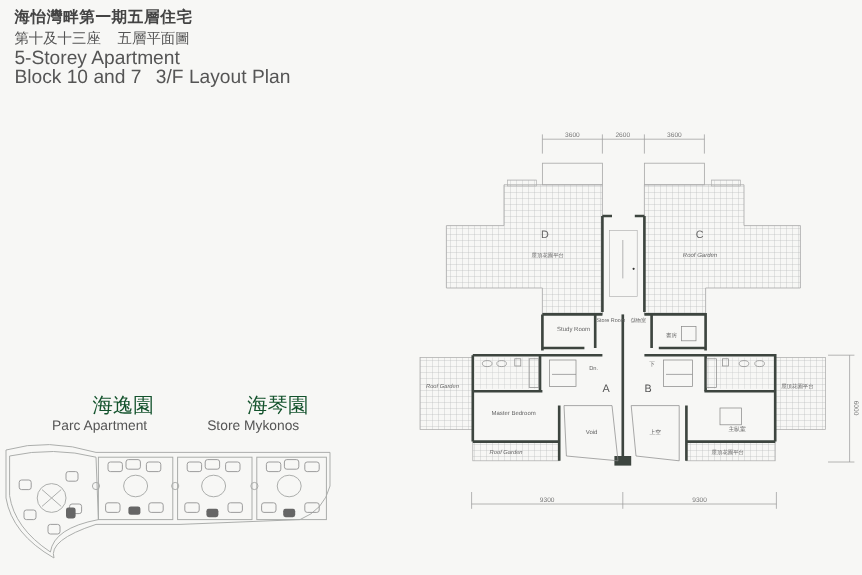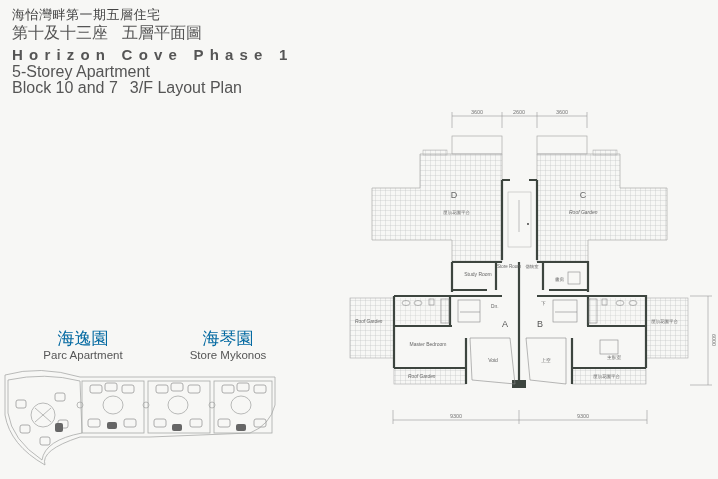--- a/index.html
+++ b/index.html
@@ -1,50 +1,49 @@
 <!DOCTYPE html>
 <html><head>
   <meta charset="utf-8">
   <style>
     html, body { margin: 0; padding: 0; }
     body { width: 718px; height: 479px; background: #f7f7f5; position: relative; overflow: hidden; font-family: "Liberation Sans", "DejaVu Sans", sans-serif; color: #555; }
     .hdr { position: absolute; left: 12px; top: 6px; }
-    .zh-title { font-family: "DejaVu Sans", sans-serif; font-weight: normal; font-size: 13px; color: #444; letter-spacing: 0.5px; line-height: 18px; }
-    .zh-sub { font-family: "DejaVu Sans", sans-serif; font-size: 16px; color: #555; line-height: 17px; }
+    .zh-title { font-family: "DejaVu Sans", sans-serif; font-weight: bold; font-size: 13px; color: #444; letter-spacing: 0.5px; line-height: 18px; }
+    .zh-sub { font-family: "DejaVu Sans", sans-serif; font-size: 12px; color: #555; line-height: 17px; }
     .zh-sub span { margin-right: 14px; }
     .en-title { font-family: "Liberation Sans", sans-serif; font-weight: bold; font-size: 15px; color: #555; letter-spacing: 6.2px; margin-top: 5px; line-height: 18px; }
     .en-sub { font-size: 16px; color: #555; line-height: 16px; }
     .en-sub span { margin-right: 12px; }
     .site { position: absolute; left: 0; top: 325px; width: 330px; }
     .site-label { position: absolute; text-align: center; }
-    .site-label .zh { font-family: "DejaVu Sans", sans-serif; font-size: 17px; color: #0369a1; line-height: 20px; }
+    .site-label .zh { font-family: "DejaVu Sans", sans-serif; font-size: 17px; color: #14532d; line-height: 20px; text-align: right; }
     .site-label .en { font-size: 11.5px; color: #555; line-height: 14px; }
     svg text { font-family: "Liberation Sans", sans-serif; }
   </style>
 </head>
 <body>
 
 <div class="hdr">
   <div class="zh-title">海怡灣畔第一期五層住宅</div>
   <div class="zh-sub">
     <span>第十及十三座</span><span>五層平面圖</span>
   </div>
-  <div class="en-title">Horizon Cove Phase 1</div>
   <div class="en-sub">5-Storey Apartment</div>
   <div class="en-sub">
     <span>Block 10 and 7</span><span>3/F Layout Plan</span>
   </div>
 </div>
 
 <div class="site">
   <div class="site-label" style="left:38px; top:3px; width:90px;">
     <div class="zh">海逸園</div>
     <div class="en">Parc Apartment</div>
   </div>
-  <div class="site-label" style="left:182px; top:3px; width:92px;">
+  <div class="site-label" style="left:165px; top:3px; width:92px;">
     <div class="zh">海琴園</div>
     <div class="en">Store Mykonos</div>
   </div>
   <svg width="330" height="150" style="position:absolute; left:0; top:0;">
     <g fill="none" stroke="#a8aaa8" stroke-width="0.8">
       <path d="M5,50 Q40,40 80,52 L275,52 L275,80 Q270,100 250,108 L150,112 L80,112 Q40,125 45,140 Q10,120 5,90 Z"></path>
       <path d="M8,55 Q45,47 80,56 L82,108 Q45,115 42,135 Q12,115 8,88 Z"></path>
       <circle cx="43" cy="90" r="12"></circle>
       <path d="M35,83 L51,97 M51,83 L35,97"></path>
       <rect x="82" y="56" width="62" height="52"></rect>

